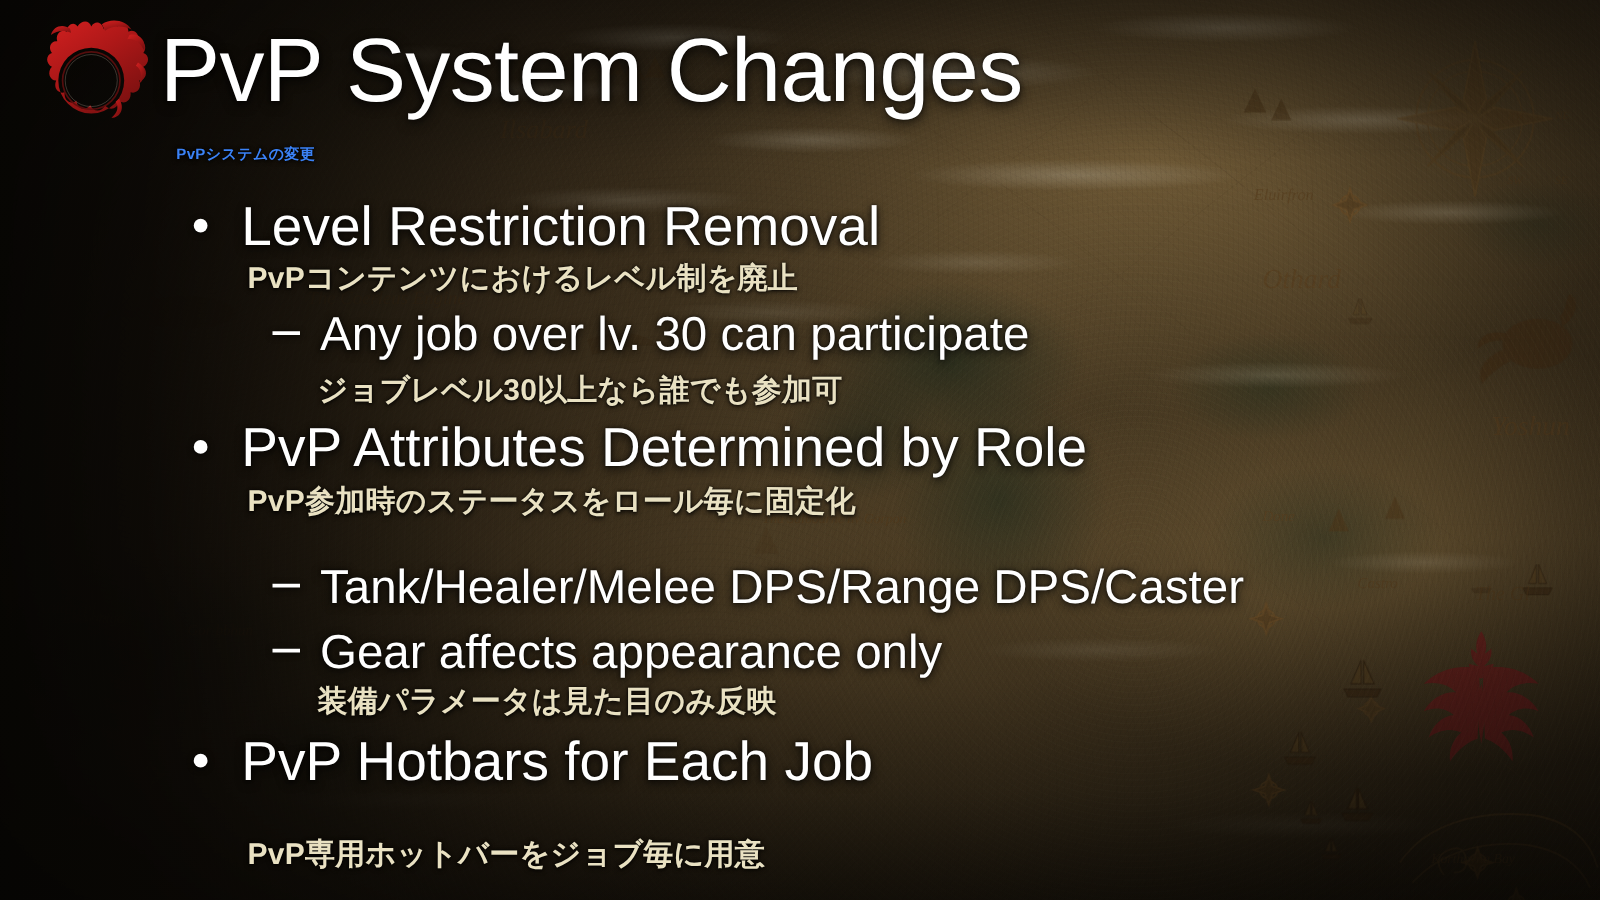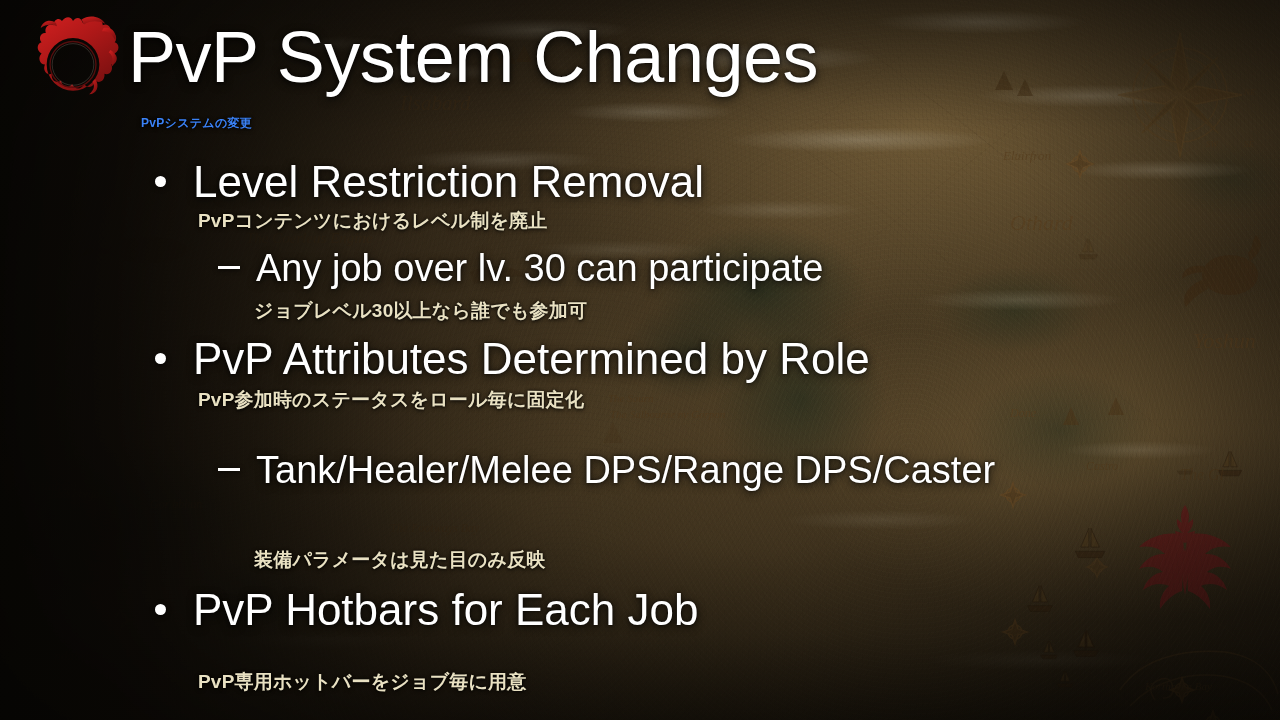--- a/index.html
+++ b/index.html
@@ -136,21 +136,21 @@
     font-size:38px; font-weight:400; color:#ffffff; line-height:1.0;
     text-shadow:0 2px 8px rgba(0,0,0,0.85), 0 0 3px rgba(0,0,0,0.7);
   }
   .lvl2 .dash {
     display:inline-block; width:22px; height:3px;
     background:#ffffff; vertical-align:middle;
     margin-right:16px; margin-bottom:6px;
     box-shadow:0 1px 5px rgba(0,0,0,0.8);
   }
   .ja {
-    font-size:19px; font-weight:bold; color:#e9e1c2; line-height:1.0;
+    font-size:24px; font-weight:bold; color:#e9e1c2; line-height:1.0;
     letter-spacing:0.2px;
     text-shadow:0 1px 4px rgba(0,0,0,0.95), 0 0 2px rgba(0,0,0,0.92);
   }
 </style>
 </head>
 <body>
 
 <div id="slide">
 
   <div class="bg-layer bg-parchment"></div>
@@ -386,20 +386,23 @@
 
     <div class="row ja" style="left:198px; top:390px;">PvP参加時のステータスをロール毎に固定化</div>
     <div class="row lvl1" style="left:155px; top:337px;">
       <span class="dot"></span><span>PvP Attributes Determined by Role</span>
     </div>
 
     <div class="row lvl2" style="left:218px; top:427px;margin-top:24px;">
       <span class="dash"></span><span>Tank/Healer/Melee DPS/Range DPS/Caster</span>
     </div>
 
+    <div class="row lvl2" style="left:218px; top:503px;">
+      <span class="dash"></span><span>Gear affects appearance only</span>
+    </div>
     <div class="row ja" style="left:254px; top:550px;">装備パラメータは見た目のみ反映</div>
 
     <div class="row lvl1" style="left:155px; top:588px;">
       <span class="dot"></span><span>PvP Hotbars for Each Job</span>
     </div>
     <div class="row ja" style="left:198px; top:641px;margin-top:31px;">PvP専用ホットバーをジョブ毎に用意</div>
 
   </div>
 </div>
 

